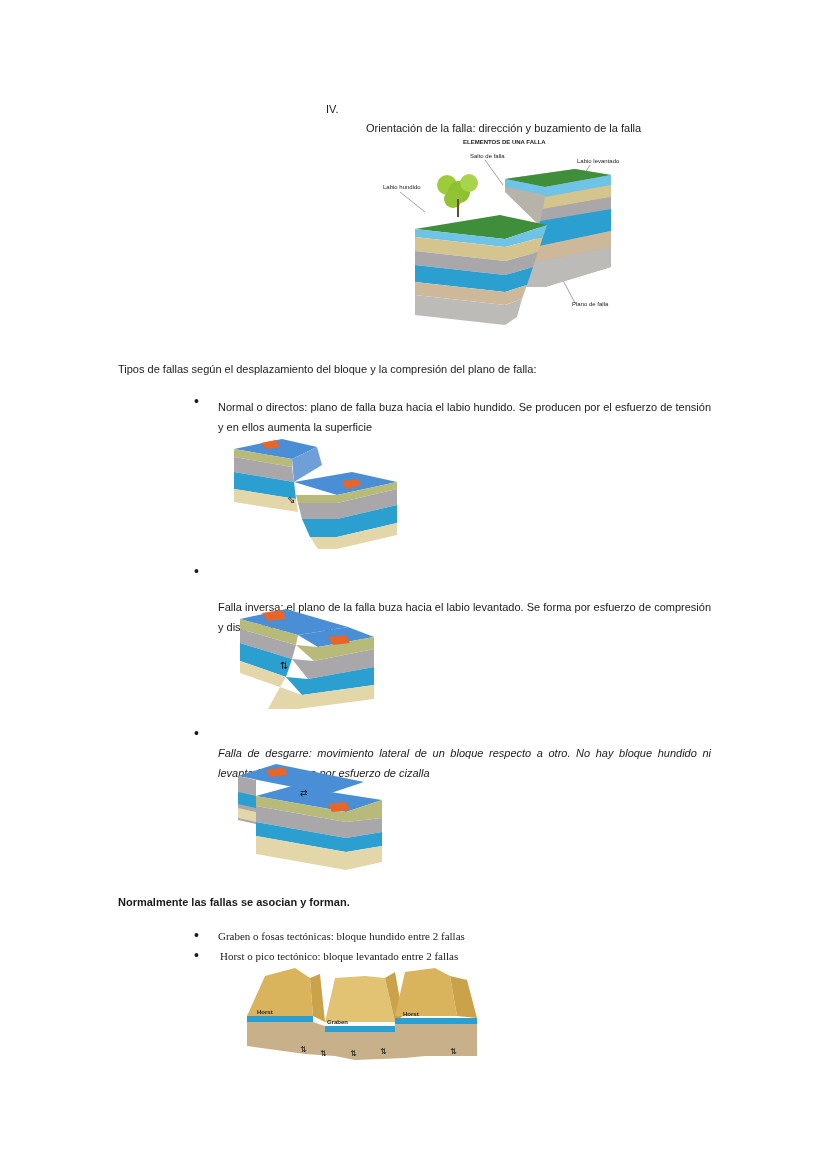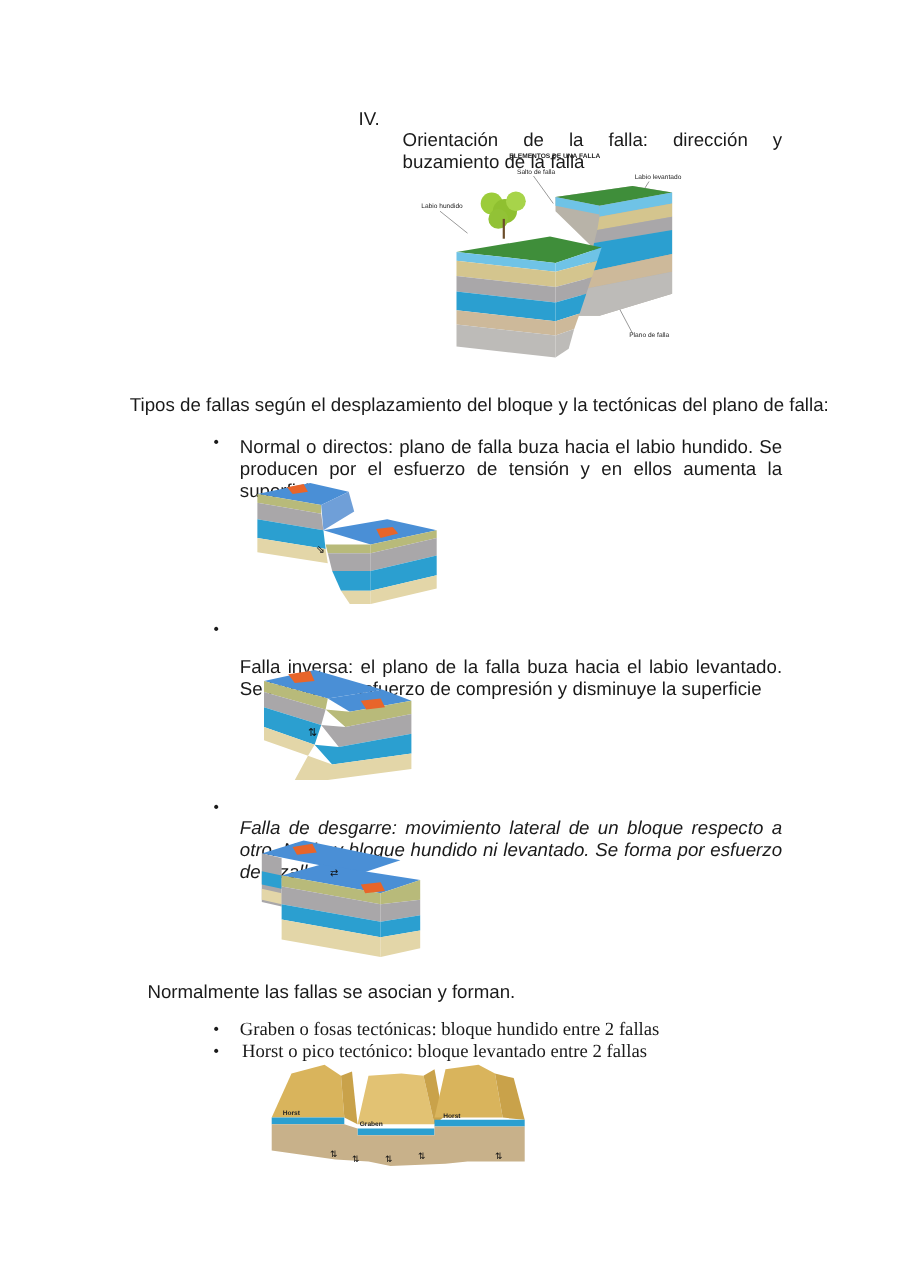--- a/index.html
+++ b/index.html
@@ -1,19 +1,19 @@
 <!DOCTYPE html>
 <html><head>
 <meta charset="utf-8">
 <style>
   html, body { margin:0; padding:0; background:#ffffff; }
   body { width:828px; height:1171px; position:relative; overflow:hidden;
          font-family:"Liberation Sans", "DejaVu Sans", sans-serif; color:#1a1a1a; }
   .abs { position:absolute; }
-  .txt { font-size:17px; line-height:20px; }
+  .txt { font-size:11px; line-height:20px; }
   .just { text-align:justify; text-align-last:left;margin-top:19px; }
   .bullet { position:absolute; font-size:14px; }
   svg { display:block; }
   .lbl { font-family:"Liberation Sans", sans-serif; font-size:6px; fill:#222; }
   .lblb { font-family:"Liberation Sans", sans-serif; font-size:6px; font-weight:bold; fill:#222; }
 </style>
 </head>
 <body>
 
 <div class="abs txt" style="left:326px; top:99px;">IV.</div>
@@ -57,21 +57,21 @@
     <polygon points="130,168 147,162 142,180 130,188" fill="#bdbbb8"></polygon>
 
     <circle cx="72" cy="48" r="10" fill="#9ccc3a"></circle>
     <circle cx="84" cy="55" r="11" fill="#8fc030"></circle>
     <circle cx="94" cy="46" r="9" fill="#a7d44a"></circle>
     <circle cx="78" cy="62" r="9" fill="#92c236"></circle>
     <rect x="82" y="62" width="2" height="18" fill="#6b4d2a"></rect>
   </svg>
 </div>
 
-<div class="abs txt" style="left:118px; top:359px;">Tipos de fallas según el desplazamiento del bloque y la tectónicas del plano de falla:</div>
+<div class="abs txt" style="left:118px; top:359px;">Tipos de fallas según el desplazamiento del bloque y la compresión del plano de falla:</div>
 
 <span class="bullet" style="left:194px; top:393px;">•</span>
 <div class="abs txt just" style="left:218px; top:378px; width:493px;">Normal o directos: plano de falla buza hacia el labio hundido. Se producen por el esfuerzo de tensión y en ellos aumenta la superficie</div>
 <div class="abs" style="left:232px; top:437px; width:170px; height:118px;">
   <svg width="170" height="118" viewBox="0 0 170 118">
 
     <polygon points="2,12 50,2 85,10 60,22" fill="#4a8fd6"></polygon>
     <polygon points="2,12 60,22 60,30 2,20" fill="#b8ba7a"></polygon>
     <polygon points="2,20 60,30 62,45 2,35" fill="#a9a7a9"></polygon>
     <polygon points="2,35 62,45 64,62 2,52" fill="#2b9fd0"></polygon>
@@ -131,21 +131,21 @@
     <polygon points="20,74 110,90 110,108 20,92" fill="#e3d6a8"></polygon>
     <polygon points="110,50 146,38 146,56 110,60" fill="#b8ba7a"></polygon>
     <polygon points="110,60 146,56 146,70 110,76" fill="#a9a7a9"></polygon>
     <polygon points="110,76 146,70 146,84 110,90" fill="#2b9fd0"></polygon>
     <polygon points="110,90 146,84 146,100 110,108" fill="#e3d6a8"></polygon>
     <polygon points="92,42 110,40 114,48 96,50" fill="#e8652a"></polygon>
     <text x="64" y="34" font-size="9" fill="#111">⇄</text>
   </svg>
 </div>
 
-<div class="abs txt" style="left:134px; top:892px;">Normalmente las fallas se asocian y forman.</div>
+<div class="abs txt" style="left:118px; top:892px;font-weight:bold;">Normalmente las fallas se asocian y forman.</div>
 
 <span class="bullet" style="left:194px; top:927px;">•</span>
 <div class="abs txt" style="left:218px; top:926px;font-family:Liberation Serif, serif;">Graben o fosas tectónicas: bloque hundido entre 2 fallas</div>
 <span class="bullet" style="left:194px; top:947px;">•</span>
 <div class="abs txt" style="left:220px; top:946px;font-family:Liberation Serif, serif;">Horst o pico tectónico: bloque levantado entre 2 fallas</div>
 
 <div class="abs" style="left:245px; top:966px; width:235px; height:96px;">
   <svg width="235" height="96" viewBox="0 0 235 96">
     <polygon points="2,50 20,10 50,2 65,12 68,50" fill="#d9b45c"></polygon>
     <polygon points="65,12 75,8 80,56 68,50" fill="#c9a24a"></polygon>

